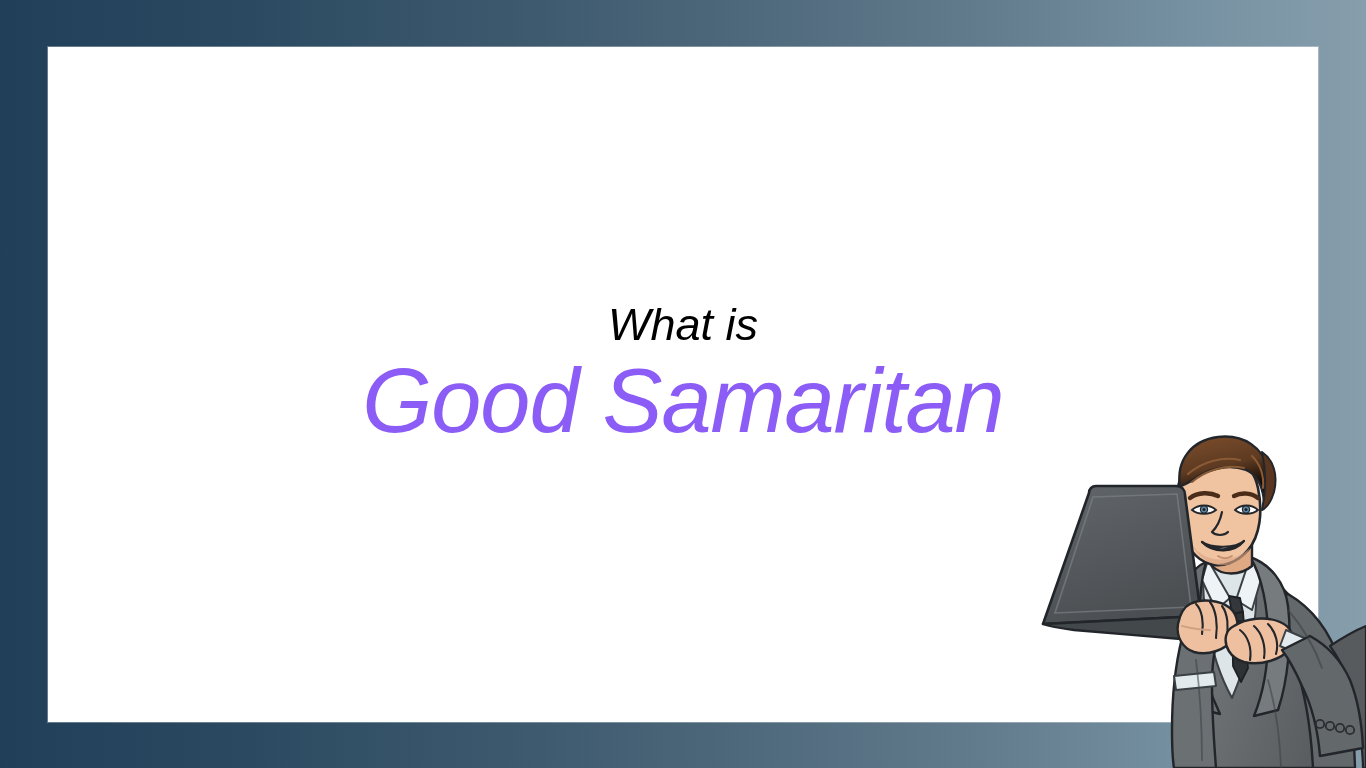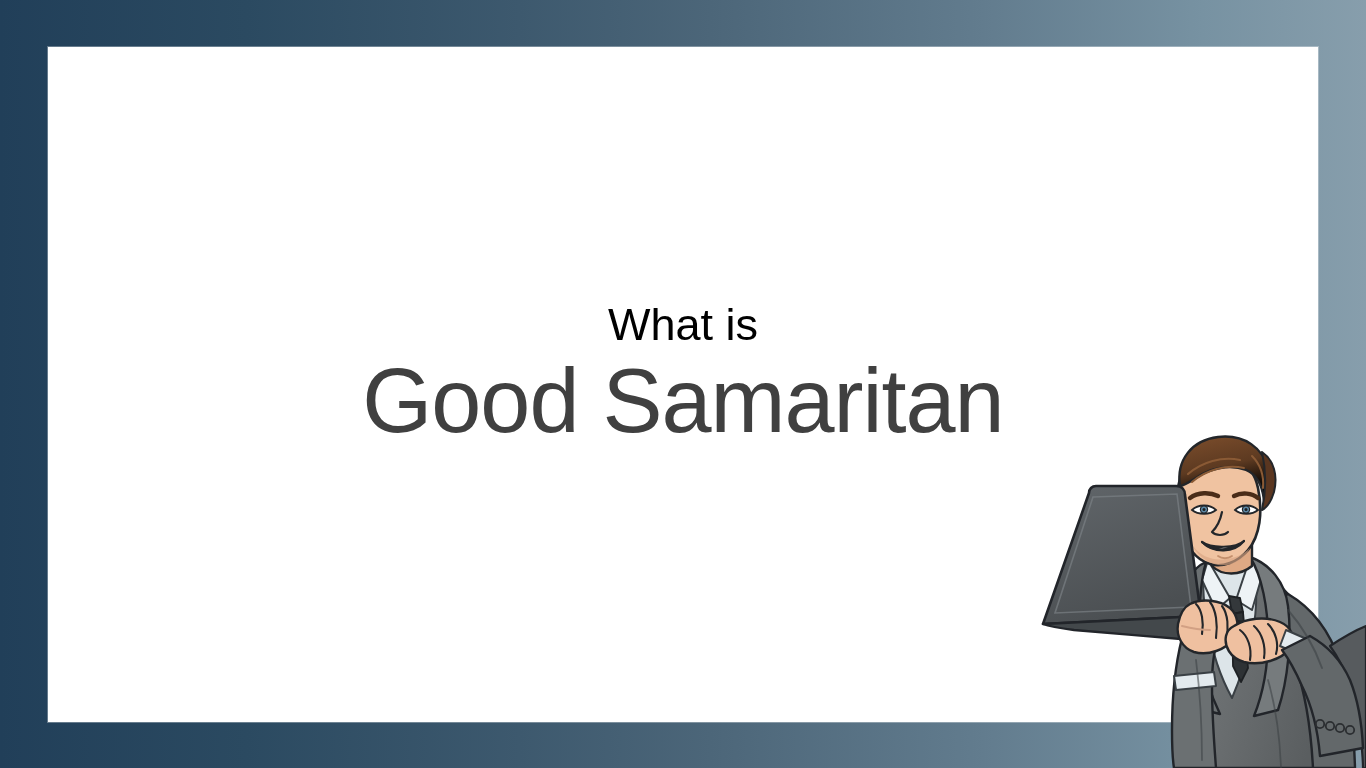--- a/index.html
+++ b/index.html
@@ -42,36 +42,37 @@
 
   
   #title-block {
     position: absolute;
     left: 0;
     top: 252px;
     width: 1270px;
     text-align: center;
     color: #000000;
     user-select: none;
+    font-style: italic;
   }
   #eyebrow-text {
     display: block;
     font-size: 45px;
     line-height: 52px;
     font-weight: 400;
     letter-spacing: 0px;
     color: #000000;
   }
   #main-title-text {
     display: block;
     font-size: 90px;
     line-height: 96px;
     font-weight: 400;
     letter-spacing: -1px;
-    color: #404040;
+    color: #8b5cf6;
     margin-top: 2px;
   }
 
   
   #businessman {
     position: absolute;
     left: 1030px;
     top: 430px;
     width: 336px;
     height: 338px;

